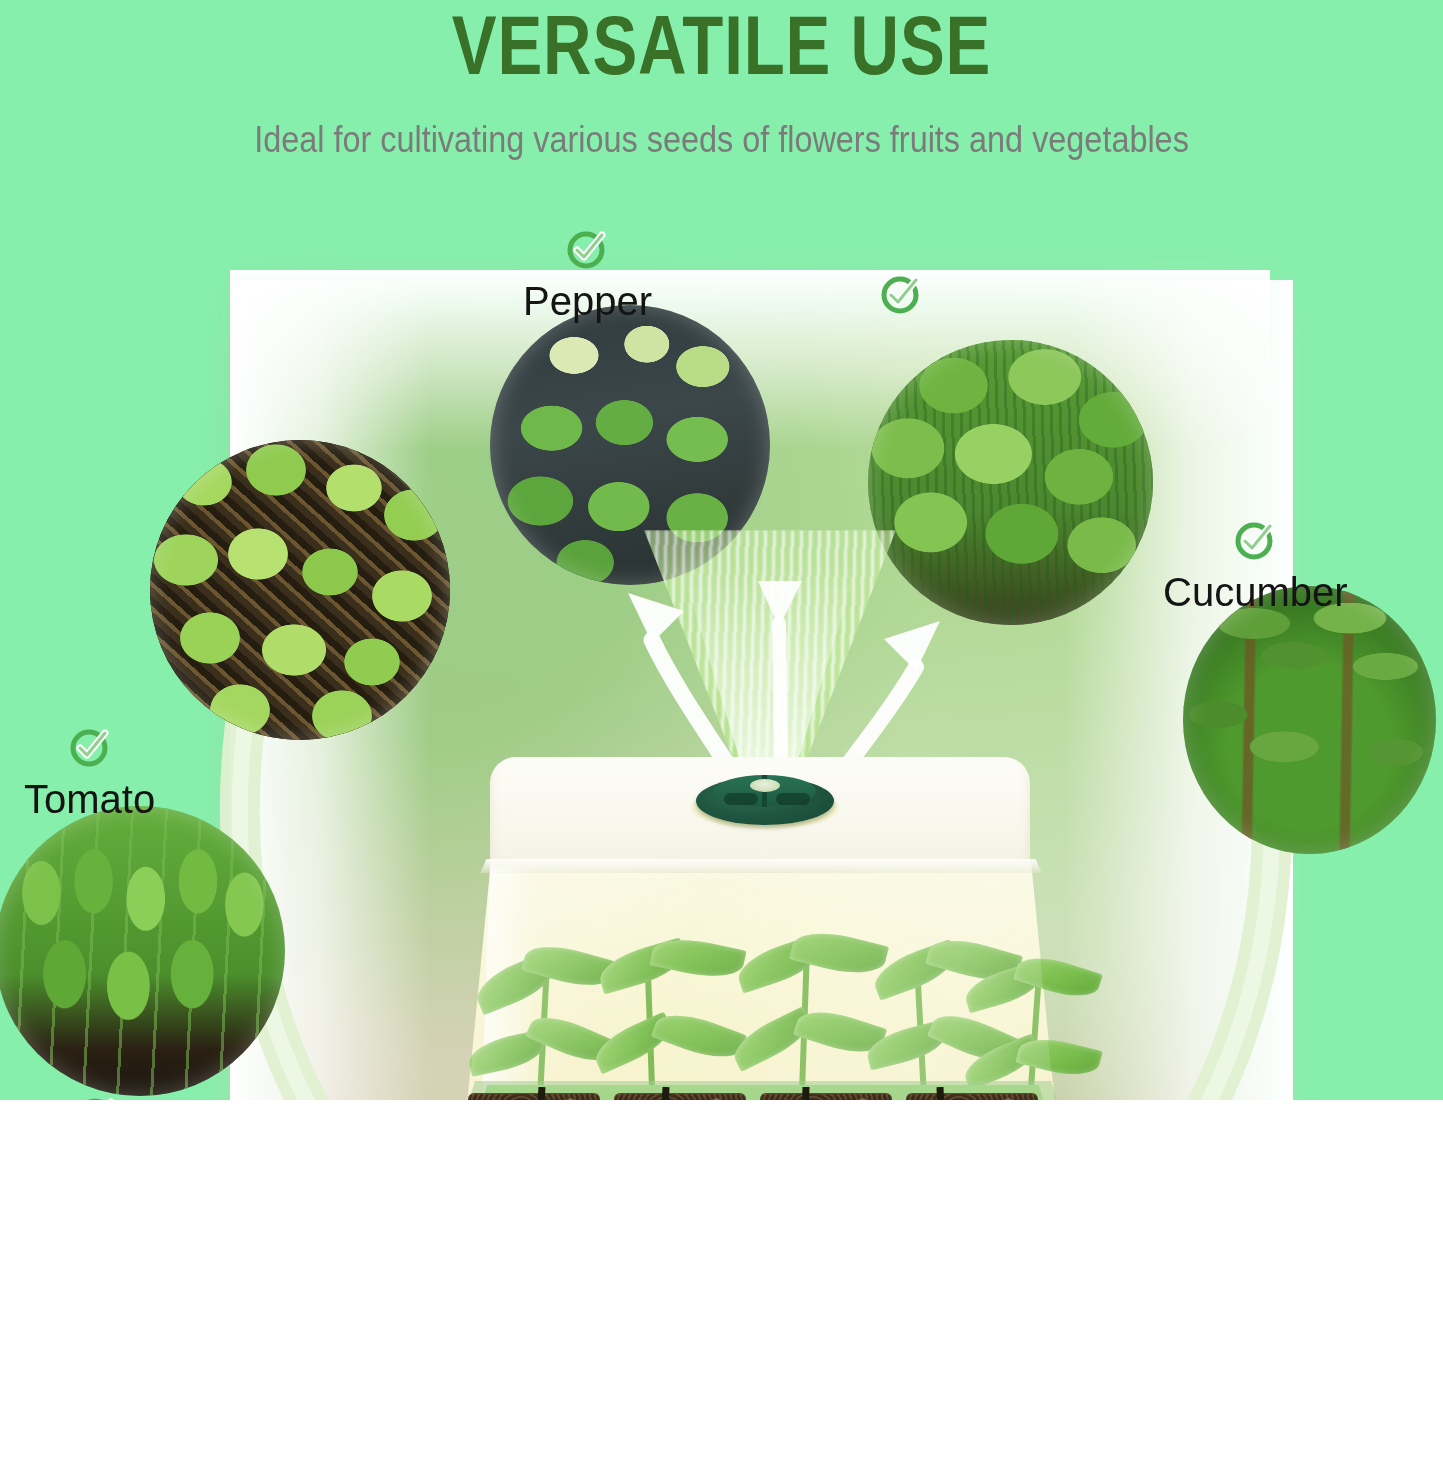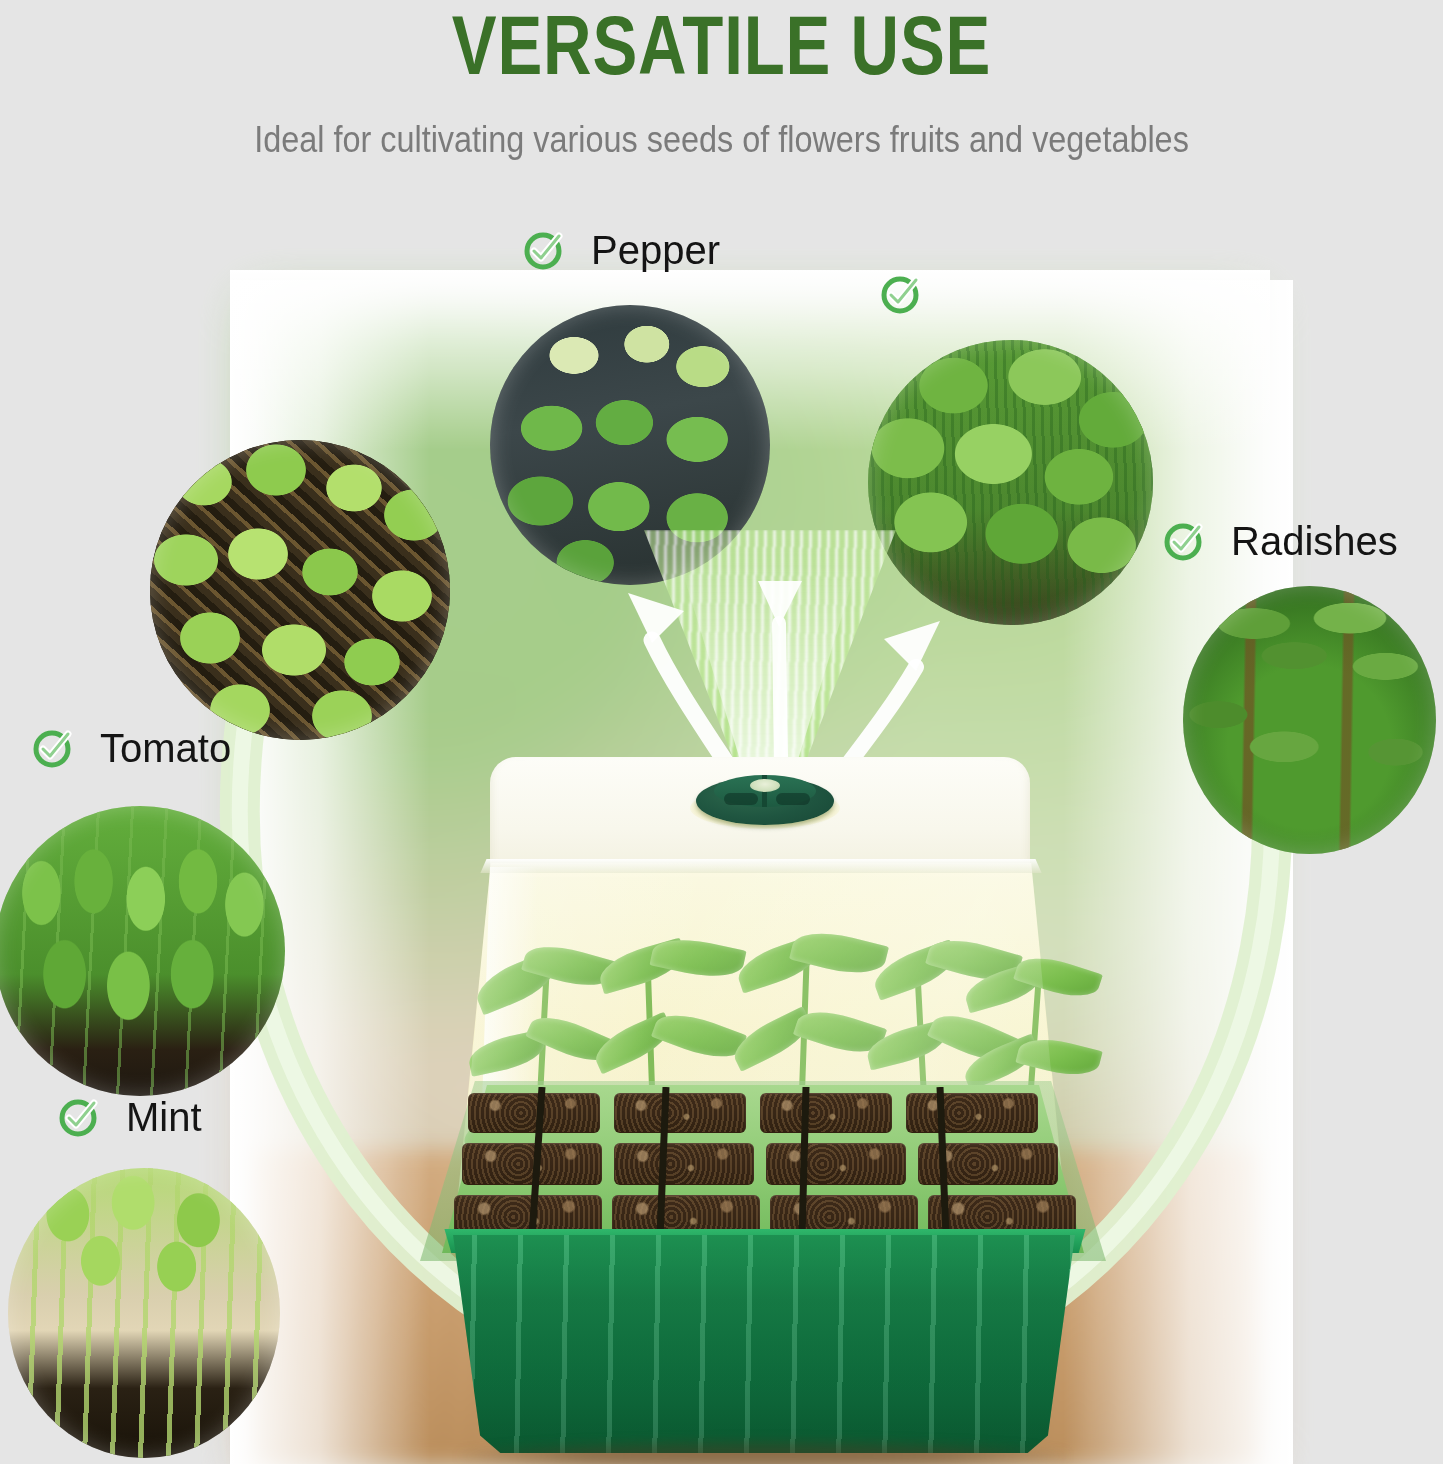--- a/index.html
+++ b/index.html
@@ -2,21 +2,21 @@
 <html><head>
 <meta charset="utf-8">
 <style>
   * { box-sizing: border-box; margin: 0; padding: 0; }
   html, body {
     width: 1443px; height: 1464px;
     background: #ffffff;
     font-family: "Liberation Sans", sans-serif;
     overflow: hidden;
   }
-  #stage { position: relative; width: 1443px; height: 1464px; background: #e5e5e5; overflow: hidden; padding-left: 12px; }
+  #stage { position: relative; width: 1443px; height: 1100px; background: #86efac; overflow: hidden; padding-left: 12px; }
 
   
   .bg-photo {
     position: absolute; left: 250px; top: 300px; width: 1010px; height: 1170px;
     filter: blur(26px); opacity: .92;
     background:
       radial-gradient(circle at 18% 20%, rgba(150,200,120,.85) 0 16%, transparent 42%),
       radial-gradient(circle at 72% 12%, rgba(176,214,140,.8) 0 14%, transparent 40%),
       radial-gradient(circle at 88% 40%, rgba(205,225,180,.75) 0 18%, transparent 45%),
       radial-gradient(circle at 30% 55%, rgba(225,214,190,.8) 0 20%, transparent 48%),
@@ -140,21 +140,21 @@
       radial-gradient(ellipse 11% 13% at 70% 18%, #8ec94b 0 70%, rgba(0,0,0,0) 73%),
       radial-gradient(ellipse 10% 12% at 34% 32%, #a5d75f 0 70%, rgba(0,0,0,0) 73%),
       radial-gradient(ellipse 10% 12% at 62% 34%, #97d053 0 70%, rgba(0,0,0,0) 73%),
       repeating-linear-gradient(92deg, rgba(178,214,110,.8) 0 5px, rgba(0,0,0,0) 5px 28px),
       linear-gradient(180deg,#b6d977 0%,#d9cfae 44%,#e2d6b6 56%,#2a2114 76%,#181208 100%);
   }
 
   .bubble-ring { position:absolute; inset:0; border-radius:50%; box-shadow: inset 0 0 22px rgba(255,255,255,.25); }
 
   
-  .label { position: absolute; display: flex; align-items: center; gap: 26px; white-space: nowrap; }
+  .label { position: absolute; display: flex; align-items: center; gap: 9px; white-space: nowrap; flex-direction: column; }
   .label .txt { font-size: 40px; line-height: 44px; color: #141414; font-weight: 400; }
   .chk { width: 42px; height: 42px; position: relative; flex: 0 0 42px; }
 
   
   .product { position: absolute; left: 398px; top: 735px; width: 730px; height: 730px; }
 
   .dome-top {
     position:absolute; left:92px; top:22px; width:540px; height:120px;
     border-radius: 26px 26px 8px 8px;
     background: linear-gradient(180deg,#fdfdf8 0%,#f8f7ec 60%,#f2f0df 100%);
@@ -446,24 +446,24 @@
   </div>
 
   <div class="label" style="left:1163px; top:519px;">
     <span class="chk">
       <svg viewBox="0 0 42 42" width="42" height="42">
         <circle cx="20" cy="22" r="16" fill="none" stroke="#4caf50" stroke-width="5"></circle>
         <path d="M 11 22 L 18 29 L 36 7" fill="none" stroke="#ffffff" stroke-width="7" stroke-linecap="round" stroke-linejoin="round"></path>
         <path d="M 11 22 L 18 29 L 36 7" fill="none" stroke="#8fd08f" stroke-width="3" stroke-linecap="round" stroke-linejoin="round"></path>
       </svg>
     </span>
-    <span class="txt">Radishes</span>
-  </div>
-
-  <div class="label" style="left:32px; top:726px;text-align:center;">
+    <span class="txt">Cucumber</span>
+  </div>
+
+  <div class="label" style="left:24px; top:726px;text-align:center;">
     <span class="chk">
       <svg viewBox="0 0 42 42" width="42" height="42">
         <circle cx="20" cy="22" r="16" fill="none" stroke="#4caf50" stroke-width="5"></circle>
         <path d="M 11 22 L 18 29 L 36 7" fill="none" stroke="#ffffff" stroke-width="7" stroke-linecap="round" stroke-linejoin="round"></path>
         <path d="M 11 22 L 18 29 L 36 7" fill="none" stroke="#8fd08f" stroke-width="3" stroke-linecap="round" stroke-linejoin="round"></path>
       </svg>
     </span>
     <span class="txt">Tomato</span>
   </div>
 

